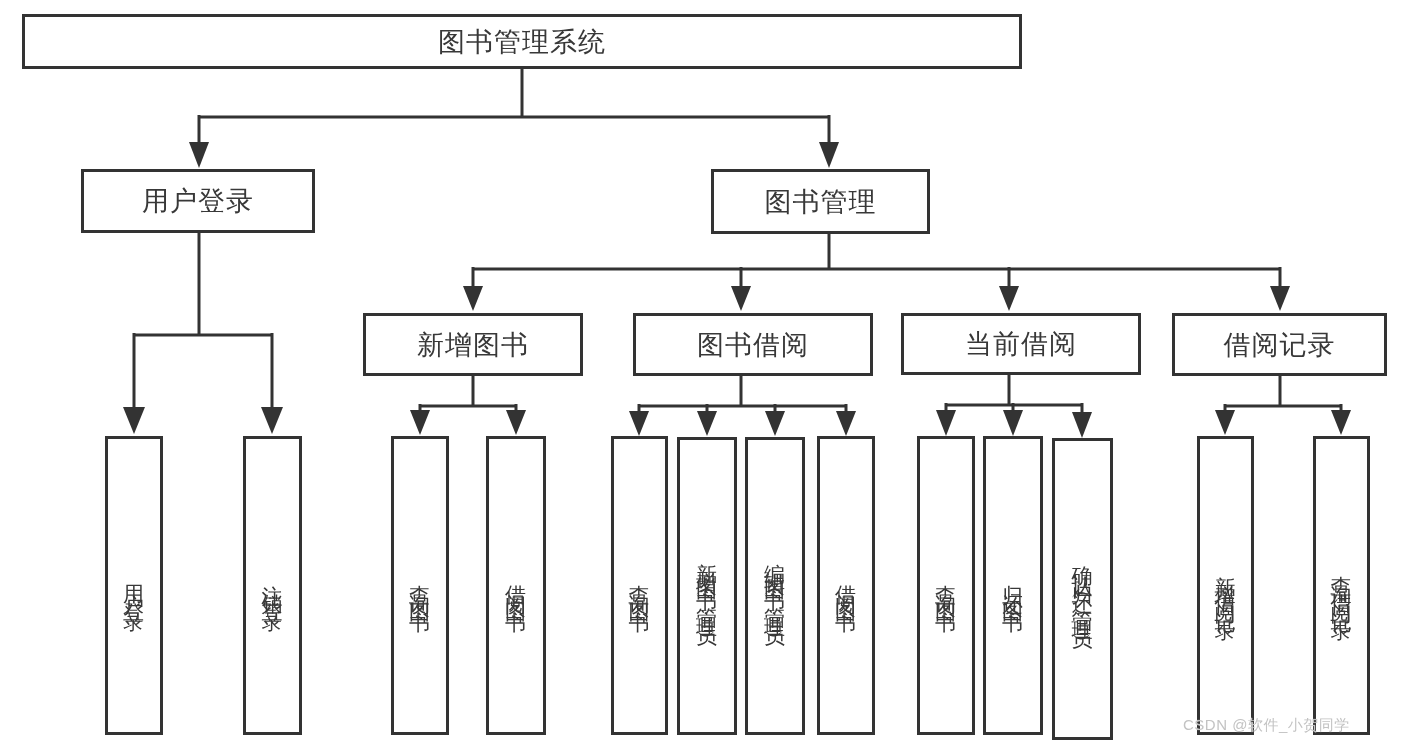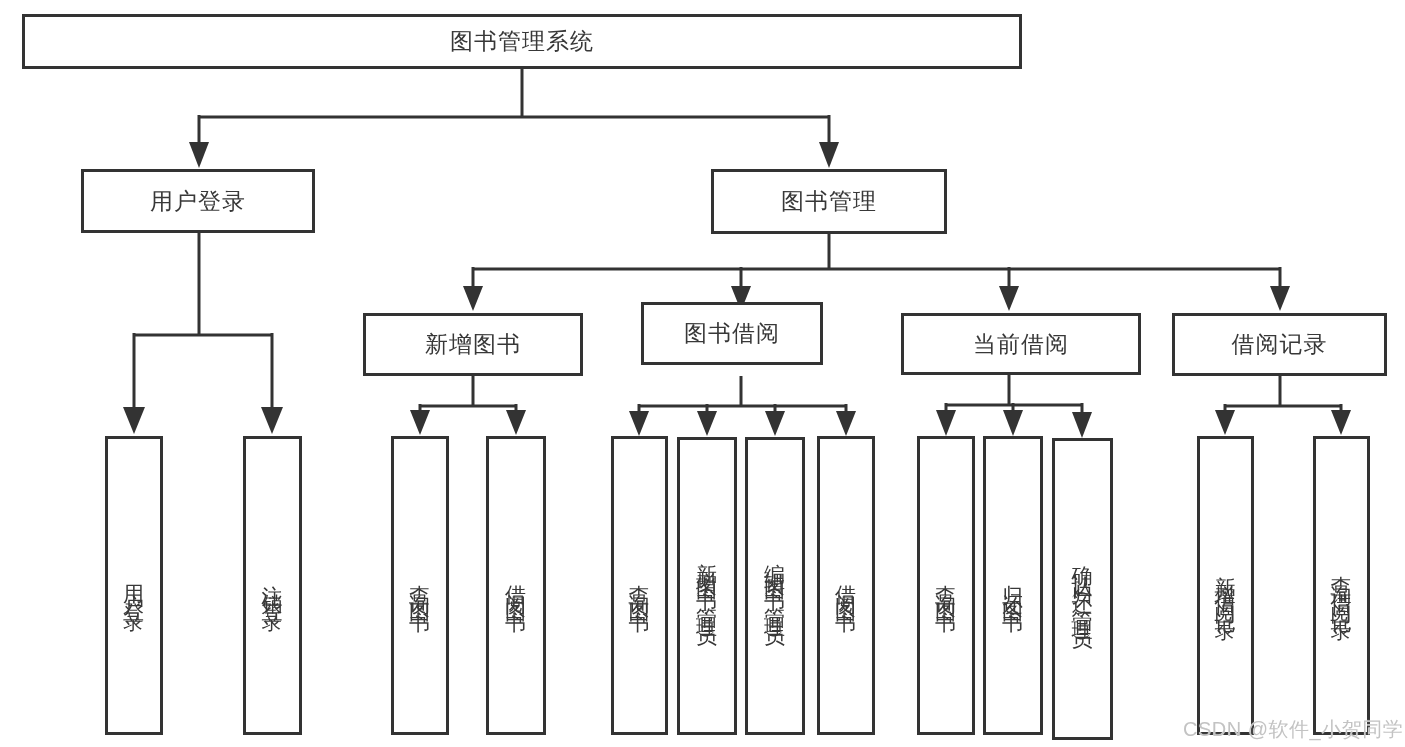--- a/index.html
+++ b/index.html
@@ -14,21 +14,21 @@
     position:absolute;
     box-sizing:border-box;
     border:3px solid #333333;
     background:#ffffff;
     display:flex;
     align-items:center;
     justify-content:center;
     color:#383838;
   }
   .hnode span{
-    font-size:23px;
+    font-size:27px;
     letter-spacing:1px;
     white-space:nowrap;
   }
   .vnode span{
     writing-mode:vertical-rl;
     text-orientation:mixed;
     font-size:21px;
     letter-spacing:9px;
     line-height:1;
     white-space:nowrap;
@@ -36,21 +36,21 @@
   #wires{
     position:absolute;left:0;top:0;
     width:1405px;height:747px;
     pointer-events:none;
   }
   #wires line{stroke:#333333;stroke-width:3;}
   #wires polygon{fill:#333333;stroke:none;}
   #watermark{
     position:absolute;
     left:1183px;top:716px;
-    font-size:20px;
+    font-size:15px;
     color:#c3c3c3;
     letter-spacing:0.5px;
     white-space:nowrap;
     z-index:5;
     text-shadow:0 0 1px #ffffff;
   }
 </style>
 </head>
 <body>
 
@@ -132,28 +132,28 @@
     </g>
   </svg>
 
   <div class="node hnode" style="left:22px;top:14px;width:1000px;height:55px;">
     <span>图书管理系统</span>
   </div>
 
   <div class="node hnode" style="left:81px;top:169px;width:234px;height:64px;">
     <span>用户登录</span>
   </div>
-  <div class="node hnode" style="left:711px;top:169px;width:236px;height:65px;">
+  <div class="node hnode" style="left:711px;top:169px;width:219px;height:65px;">
     <span>图书管理</span>
   </div>
 
   <div class="node hnode" style="left:363px;top:313px;width:220px;height:63px;">
     <span>新增图书</span>
   </div>
-  <div class="node hnode" style="left:633px;top:302px;width:182px;height:63px;margin-left:8px;">
+  <div class="node hnode" style="left:633px;top:313px;width:240px;height:63px;">
     <span>图书借阅</span>
   </div>
   <div class="node hnode" style="left:901px;top:313px;width:240px;height:62px;">
     <span>当前借阅</span>
   </div>
   <div class="node hnode" style="left:1172px;top:313px;width:215px;height:63px;">
     <span>借阅记录</span>
   </div>
 
   <div class="node vnode" style="left:105px;top:436px;width:58px;height:299px;">

